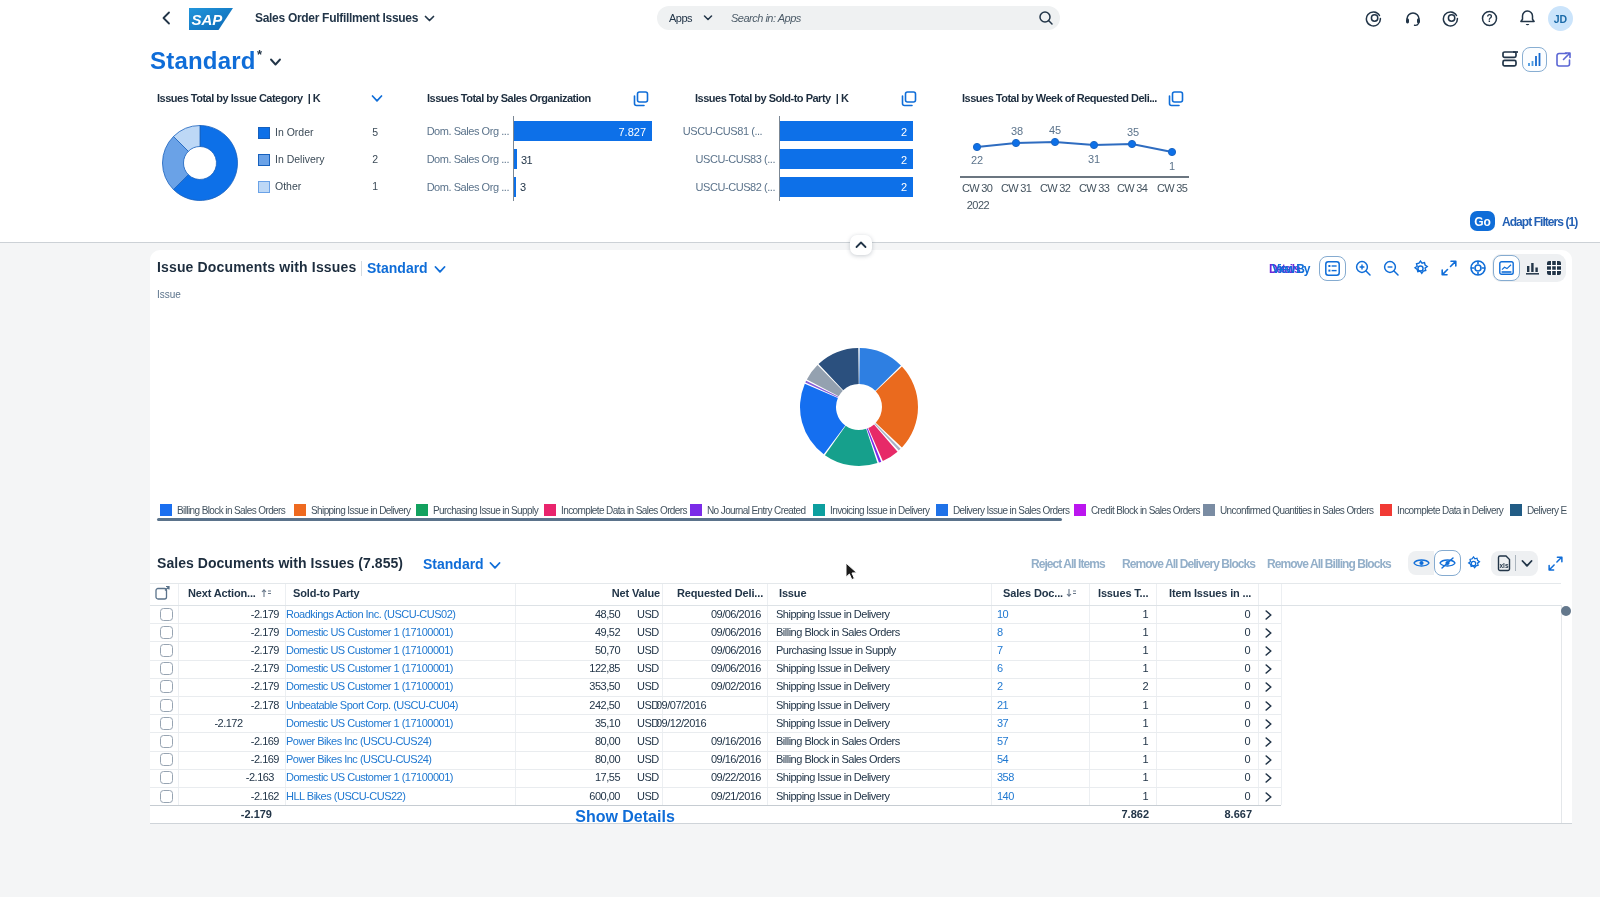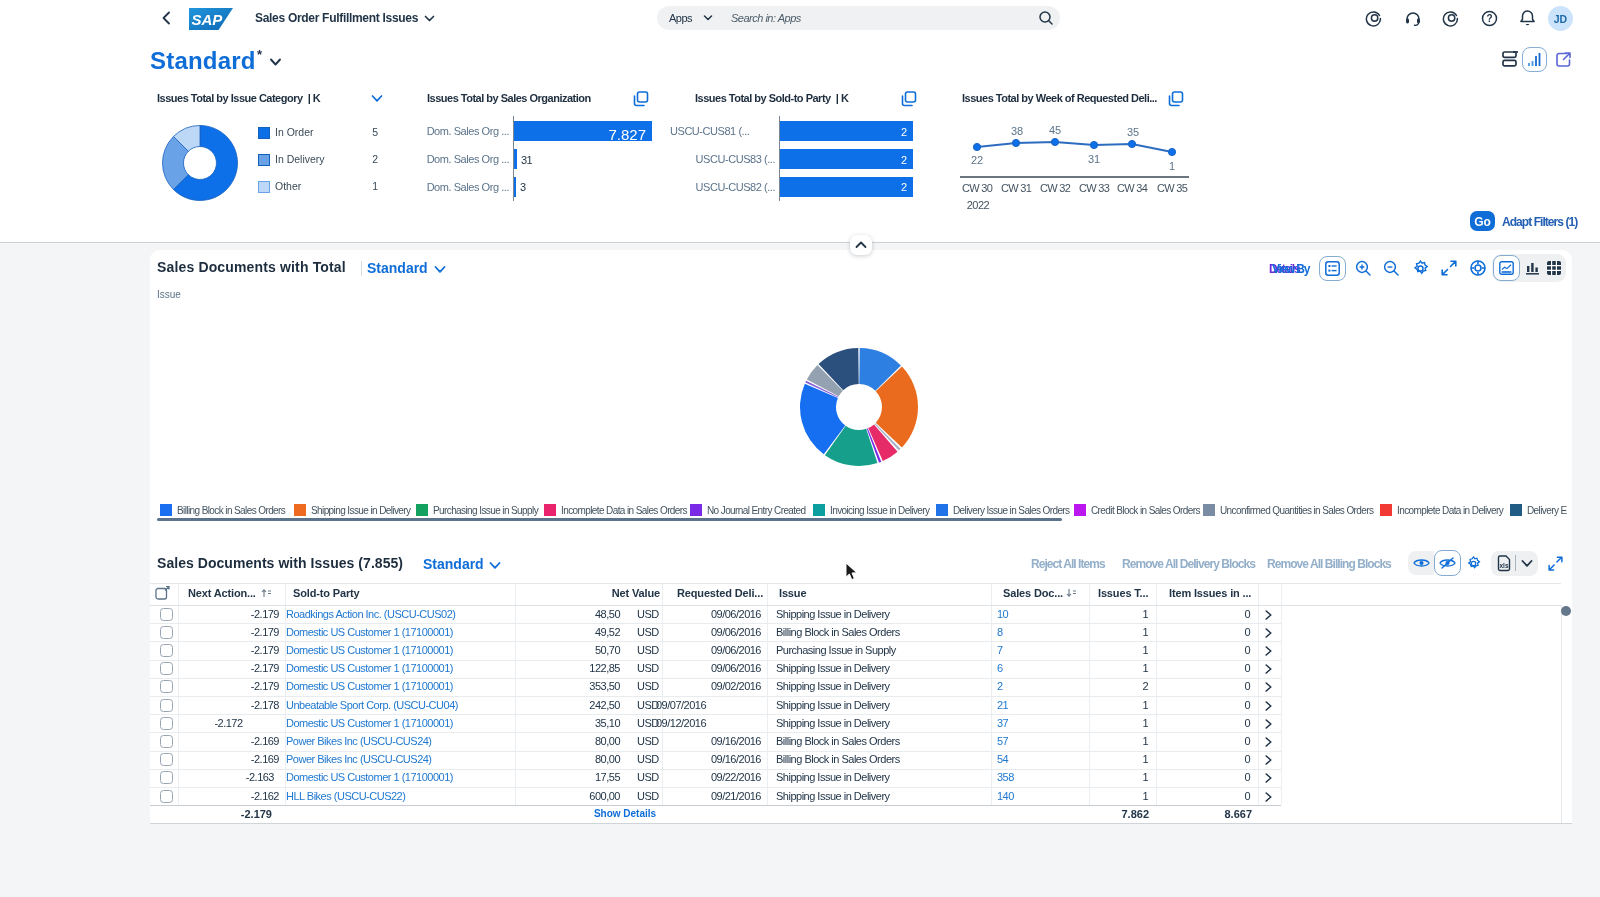--- a/index.html
+++ b/index.html
@@ -120,29 +120,29 @@
 <div class="t" style="left:350px;top:126px;width:28px;text-align:right;font-size:10.5px;color:#3b4a57">5</div>
 <div class="a" style="left:258px;top:154px;width:12px;height:12px;background:#6aa2e7;border:1px solid #1660bd"></div>
 <div class="t" style="left:275px;top:153px;font-size:10.5px;color:#3b4a57">In Delivery</div>
 <div class="t" style="left:350px;top:153px;width:28px;text-align:right;font-size:10.5px;color:#3b4a57">2</div>
 <div class="a" style="left:258px;top:181px;width:12px;height:12px;background:#bdd8f6;border:1px solid #6aa2e7"></div>
 <div class="t" style="left:275px;top:180px;font-size:10.5px;color:#3b4a57">Other</div>
 <div class="t" style="left:350px;top:180px;width:28px;text-align:right;font-size:10.5px;color:#3b4a57">1</div>
 <div class="a" style="left:513px;top:116px;width:1px;height:85px;background:#7b8794"></div>
 <div class="t gl" style="left:404px;top:125px;width:105px;text-align:right">Dom. Sales Org ...</div>
 <div class="a" style="left:514px;top:121px;width:138px;height:20px;background:#0d70e8"></div>
-<div class="t" style="left:514px;top:125.5px;width:132px;text-align:right;font-size:15px;color:#fff">7.827</div>
+<div class="t" style="left:514px;top:125.5px;width:132px;text-align:right;font-size:11px;color:#fff">7.827</div>
 <div class="t gl" style="left:404px;top:153px;width:105px;text-align:right">Dom. Sales Org ...</div>
 <div class="a" style="left:514px;top:149px;width:3px;height:20px;background:#0d70e8"></div>
 <div class="t bt" style="left:521px;top:153.5px">31</div>
 <div class="t gl" style="left:404px;top:180.5px;width:105px;text-align:right">Dom. Sales Org ...</div>
 <div class="a" style="left:514px;top:176.5px;width:2px;height:20px;background:#0d70e8"></div>
 <div class="t bt" style="left:520px;top:181.0px">3</div>
 <div class="a" style="left:779px;top:116px;width:1px;height:85px;background:#7b8794"></div>
-<div class="t gl" style="left:670px;top:125px;width:105px;text-align:left">USCU-CUS81 (...</div>
+<div class="t gl" style="left:670px;top:125px;width:105px;text-align:center">USCU-CUS81 (...</div>
 <div class="a" style="left:780px;top:121px;width:133px;height:20px;background:#0d70e8"></div>
 <div class="t" style="left:780px;top:125.5px;width:127px;text-align:right;font-size:11px;color:#fff">2</div>
 <div class="t gl" style="left:670px;top:153px;width:105px;text-align:right">USCU-CUS83 (...</div>
 <div class="a" style="left:780px;top:149px;width:133px;height:20px;background:#0d70e8"></div>
 <div class="t" style="left:780px;top:153.5px;width:127px;text-align:right;font-size:11px;color:#fff">2</div>
 <div class="t gl" style="left:670px;top:180.5px;width:105px;text-align:right">USCU-CUS82 (...</div>
 <div class="a" style="left:780px;top:176.5px;width:133px;height:20px;background:#0d70e8"></div>
 <div class="t" style="left:780px;top:181.0px;width:127px;text-align:right;font-size:11px;color:#fff">2</div>
 <svg class="a" style="left:955px;top:115px" width="240" height="70" viewBox="0 0 240 70">
     <polyline points="22,32 61,28 100,27 139,30 177,29 217,37" fill="none" stroke="#2e6cc0" stroke-width="2"></polyline>
@@ -170,21 +170,21 @@
 
 <div class="a" style="left:1470px;top:211px;width:25px;height:20px;background:#0f6dd8;border-radius:7px"></div>
 <div class="t" style="left:1470px;top:214.5px;width:25px;text-align:center;font-size:12px;font-weight:bold;color:#fff">Go</div>
 <div class="t" style="left:1502px;top:215px;font-size:12px;font-weight:bold;color:#2360b4;letter-spacing:-0.95px">Adapt Filters (1)</div>
 
 <div class="a" style="left:850px;top:235px;width:22px;height:20px;background:#fff;border-radius:7px;box-shadow:0 1px 4px rgba(34,53,72,.25)"></div>
 <svg class="a" style="left:855px;top:241px" width="12" height="8" viewBox="0 0 12 8">
     <path d="M1.5 6 L6 1.5 L10.5 6" fill="none" stroke="#223548" stroke-width="1.8" stroke-linecap="round" stroke-linejoin="round"></path>
   </svg>
 
-<div class="t" style="left:157px;top:259px;font-size:14px;font-weight:bold;color:#1d2d3e;letter-spacing:0.15px">Sales Documents with Total</div>
+<div class="t" style="left:157px;top:259px;font-size:14px;font-weight:bold;color:#1d2d3e;letter-spacing:0.15px">Issue Documents with Issues</div>
 <div class="a" style="left:361px;top:261px;width:1px;height:15px;background:#d5dbe0"></div>
 <div class="t" style="left:367px;top:260px;font-size:14px;font-weight:bold;color:#0f6dd8">Standard</div>
 <svg class="a" style="left:434px;top:266px" width="12" height="8" viewBox="0 0 12 8">
     <path d="M1.5 1 L6 5.8 L10.5 1" fill="none" stroke="#0f6dd8" stroke-width="1.8" stroke-linecap="round" stroke-linejoin="round"></path>
   </svg>
 <div class="t" style="left:1269px;top:262px;font-size:12px;font-weight:bold;color:#6d28d9;letter-spacing:-1.3px">Details</div>
 <div class="t" style="left:1272px;top:262px;font-size:12px;font-weight:bold;color:#0f6dd8;letter-spacing:-1.25px">View By</div>
 
 <div class="a" style="left:1319px;top:256px;width:27px;height:25px;border:1.5px solid #85abd0;border-radius:8px;background:#fff"></div>
 <svg class="a" style="left:1325px;top:261px" width="15" height="15" viewBox="0 0 15 15">
@@ -493,15 +493,15 @@
 <div class="t bt" style="left:637px;top:789.6px">USD</div>
 <div class="t bt" style="left:656px;top:789.6px;width:105px;text-align:right">09/21/2016</div>
 <div class="t bt" style="left:776px;top:789.6px">Shipping Issue in Delivery</div>
 <div class="t bt" style="left:997px;top:789.6px;color:#1f78d1">140</div>
 <div class="t bt" style="left:1089px;top:789.6px;width:59px;text-align:right">1</div>
 <div class="t bt" style="left:1156px;top:789.6px;width:94px;text-align:right">0</div>
 <svg class="a" style="left:1265px;top:791.6px" width="7" height="10" viewBox="0 0 7 10">
     <path d="M1.2 1 L5.8 5 L1.2 9" fill="none" stroke="#223548" stroke-width="1.6" stroke-linecap="round" stroke-linejoin="round"></path>
   </svg>
 <div class="t" style="left:178px;top:807.6px;width:94px;text-align:right;font-size:11px;font-weight:bold;color:#223548">-2.179</div>
-<div class="t" style="left:515px;top:807.6px;width:220px;text-align:center;font-size:10px;font-weight:bold;color:#0f6dd8">Show Details</div>
+<div class="t" style="left:515px;top:807.6px;width:220px;text-align:center;font-size:16px;font-weight:bold;color:#0f6dd8">Show Details</div>
 <div class="t" style="left:1089px;top:807.6px;width:60px;text-align:right;font-size:11px;font-weight:bold;color:#223548">7.862</div>
 <div class="t" style="left:1156px;top:807.6px;width:96px;text-align:right;font-size:11px;font-weight:bold;color:#223548">8.667</div>
 <div class="a" style="left:1561px;top:606px;width:10px;height:10px;border-radius:50%;background:#64788c"></div>
 </body></html>

